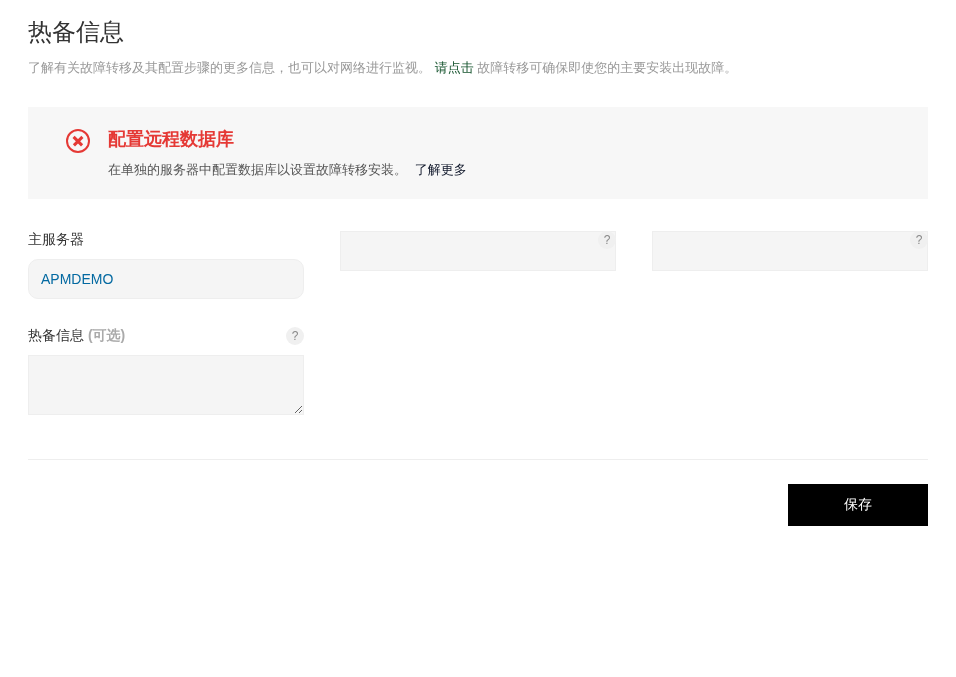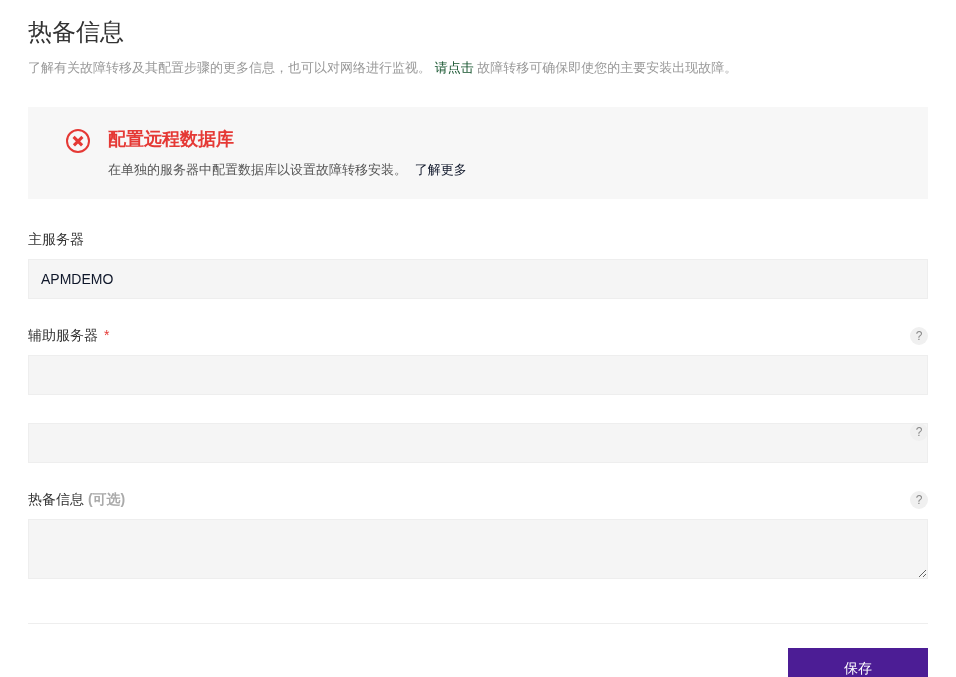--- a/index.html
+++ b/index.html
@@ -73,21 +73,21 @@
       font-size: 13px;
       color: #555;
     }
     .alert-desc a {
       color: #0f172a;
       text-decoration: none;
       margin-left: 4px;
     }
     .form-grid {
       display: grid;
-      grid-template-columns: 1fr;
+      grid-template-columns: 1fr 1fr 1fr;
       column-gap: 36px;
       row-gap: 28px;
       margin-bottom: 40px;
     }
     .form-field { position: relative; }
     .form-field.full { grid-column: 1 / 2; }
     .form-label {
       font-size: 14px;
       color: #333;
       display: block;
@@ -98,21 +98,21 @@
     .form-input {
       width: 100%;
       height: 40px;
       background: #f5f5f5;
       border: 1px solid #eee;
       padding: 0 12px;
       font-size: 14px;
       color: #aaa;
       outline: none;
     }
-    .form-input.disabled { color: #0f172a; }
+    .form-input.disabled { color: #0369a1; border-radius: 10px; }
     .form-textarea {
       width: 100%;
       height: 60px;
       background: #f5f5f5;
       border: 1px solid #eee;
       padding: 10px 12px;
       font-size: 14px;
       color: #555;
       outline: none;
       resize: both;
@@ -135,21 +135,21 @@
     .divider {
       border: none;
       border-top: 1px solid #eee;
       margin-bottom: 24px;
     }
     .actions {
       display: flex;
       justify-content: flex-end;
     }
     .btn-save {
-      background: #4c1d95;
+      background: #000000;
       color: #fff;
       border: none;
       font-size: 14px;
       padding: 12px 56px;
       cursor: pointer;
     }
   </style>
 </head>
 <body>
 
@@ -174,24 +174,20 @@
 
   <div class="form-grid">
 
     <div class="form-field">
       <label class="form-label">主服务器</label>
       <input type="text" class="form-input disabled" readonly="" value="APMDEMO" style="">
     </div>
 
     <div class="form-field">
       <span class="help-badge">?</span>
-      <label class="form-label">
-        <span>辅助服务器</span>
-        <span class="required">*</span>
-      </label>
       <input type="text" class="form-input" value="" style="">
     </div>
 
 
     <div class="form-field">
       <span class="help-badge">?</span>
       <input type="text" class="form-input" value="" style="">
     </div>
 
     <div class="form-field full">

